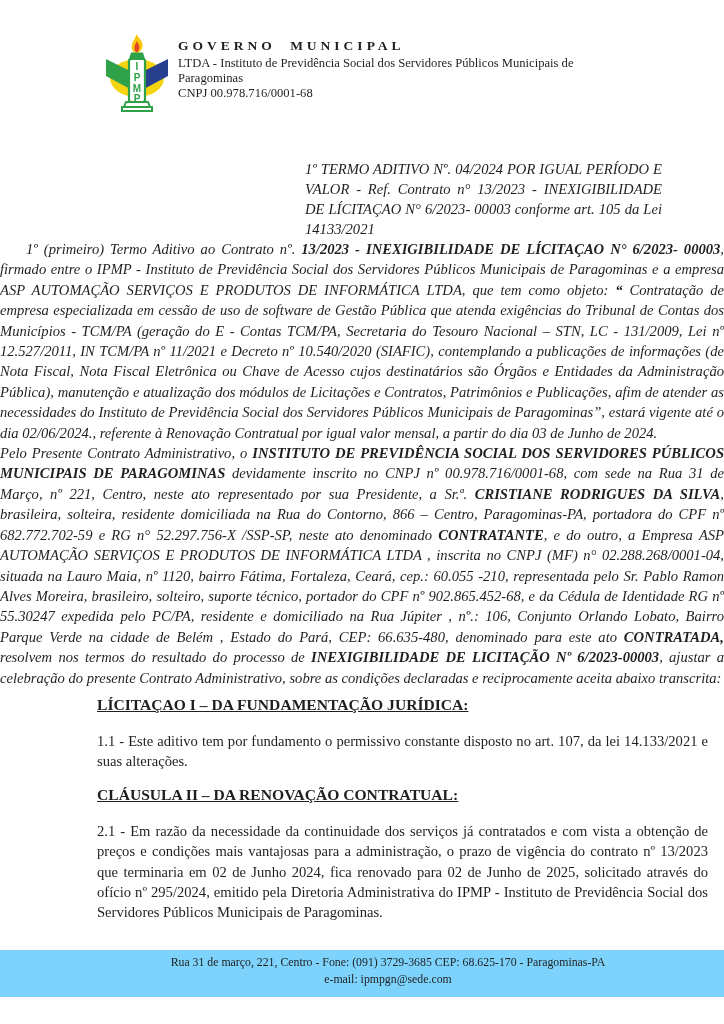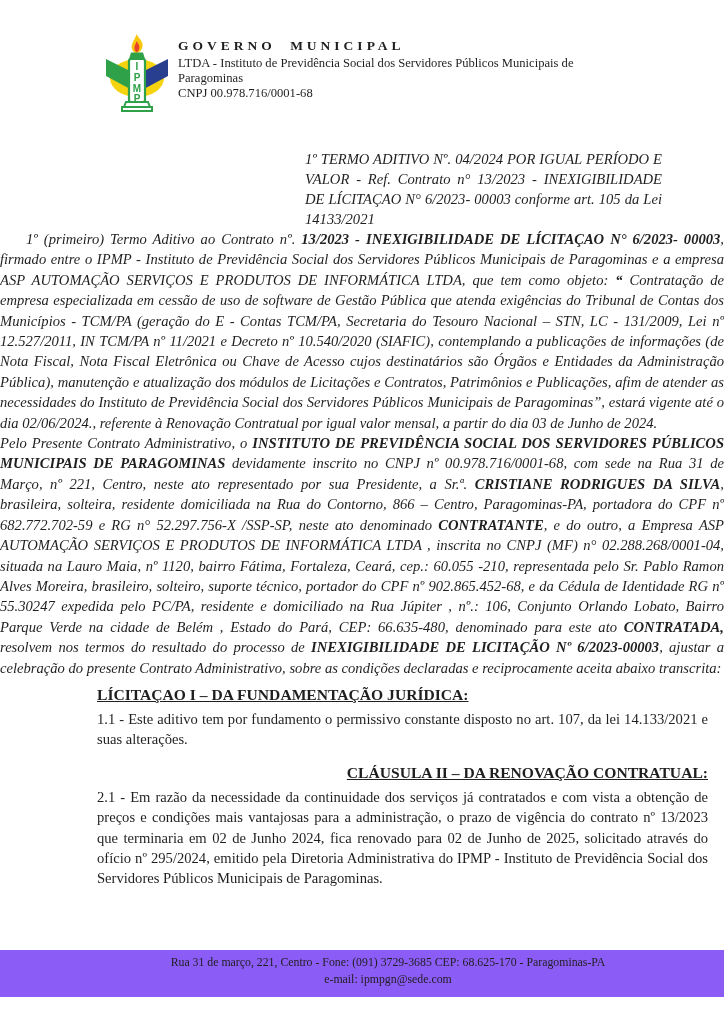--- a/index.html
+++ b/index.html
@@ -15,43 +15,43 @@
   }
   
   .header { position:relative; padding-top:38px; min-height:78px; }
   .logo { position:absolute; left:99px; top:33px; width:76px; height:80px; }
   .header-text { margin-left:178px; width:460px; }
   .header-title { font-size:13.5px; font-weight:bold; letter-spacing:4px; word-spacing:7px; }
   .header-org  { font-size:12.6px; margin-top:2px; }
   .header-cnpj { font-size:12.6px; }
   
   .title-block {
-    margin:33px 62px 0 305px;
+    margin:43px 62px 0 305px;
     font-style:italic;
     text-align:justify;
     font-size:14.6px; line-height:20px;
   }
   
   p.body-par { margin:0; text-align:justify; font-size:14.6px; line-height:20.4px;font-style:italic; }
   .p1 { margin:10px 16px 0 172px; text-indent:26px; }
   .p2 { margin:17px 16px 0 97px; }
   .b { font-weight:bold; }
   
   .clause-heading {
     margin:7px 16px 0 97px;
     font-weight:bold; text-decoration:underline;
     font-size:15.6px; line-height:20px;
   }
-  .clause-body { margin:4px 16px 0 97px; text-align:justify; font-size:14.6px; line-height:20.4px; }
-  .clause2 { margin-top:13px;text-align:right; }
+  .clause-body { margin:16px 16px 0 97px; text-align:justify; font-size:14.6px; line-height:20.4px; }
+  .clause2 { margin-top:13px; }
   
   .footer {
     position:absolute; top:950px; left:0; right:0;
     padding:4px 0 10px 52px;
-    background:#8b5cf6;
+    background:#7dd3fc;
     text-align:center;
     font-size:11.8px; line-height:16.5px;
   }
   .logo-letter {
     font-family:"Liberation Sans","DejaVu Sans",sans-serif;
     font-weight:bold; font-size:10px;
   }
 </style>
 </head>
 <body>

